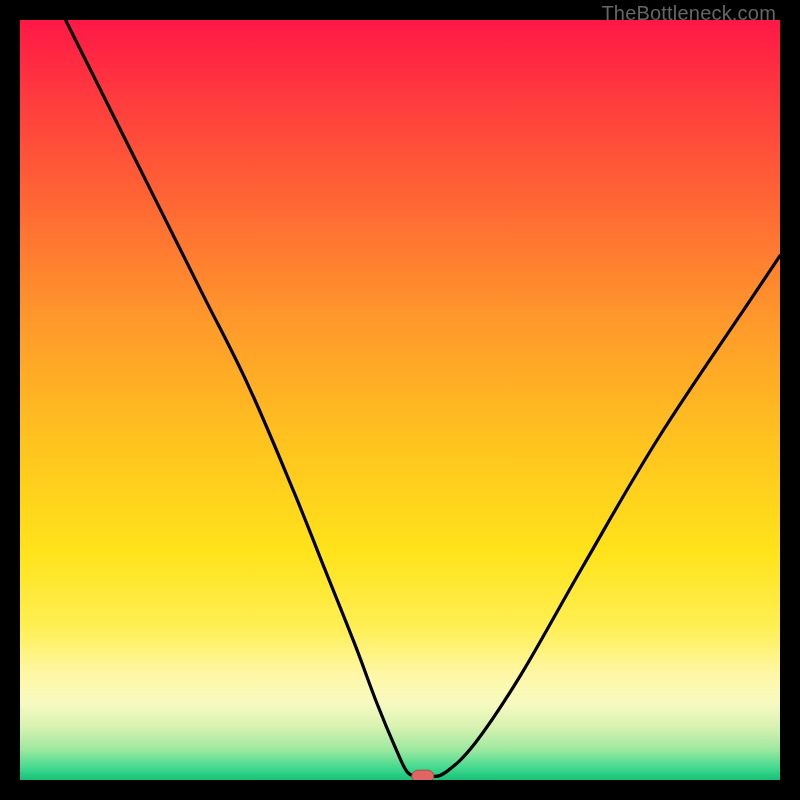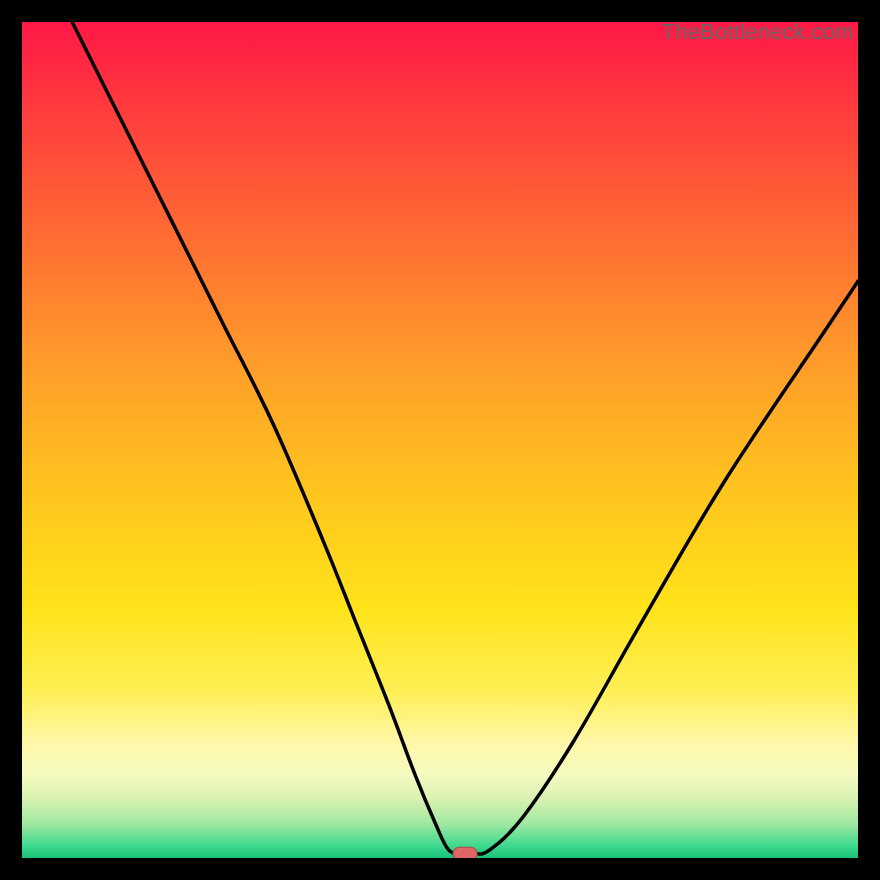--- a/index.html
+++ b/index.html
@@ -27,21 +27,20 @@
   }
   .watermark {
     position: absolute;
     top: 2px;
     right: 24px;
     color: #666;
     font-size: 20px;
     font-weight: 500;
     letter-spacing: 0.2px;
     z-index: 5;
-    margin-top: 16px;
   }
   svg { display: block; }
 </style>
 </head>
 <body>
 
 <div class="frame">
   <div class="watermark">TheBottleneck.com</div>
 
   <div class="plot-area">

